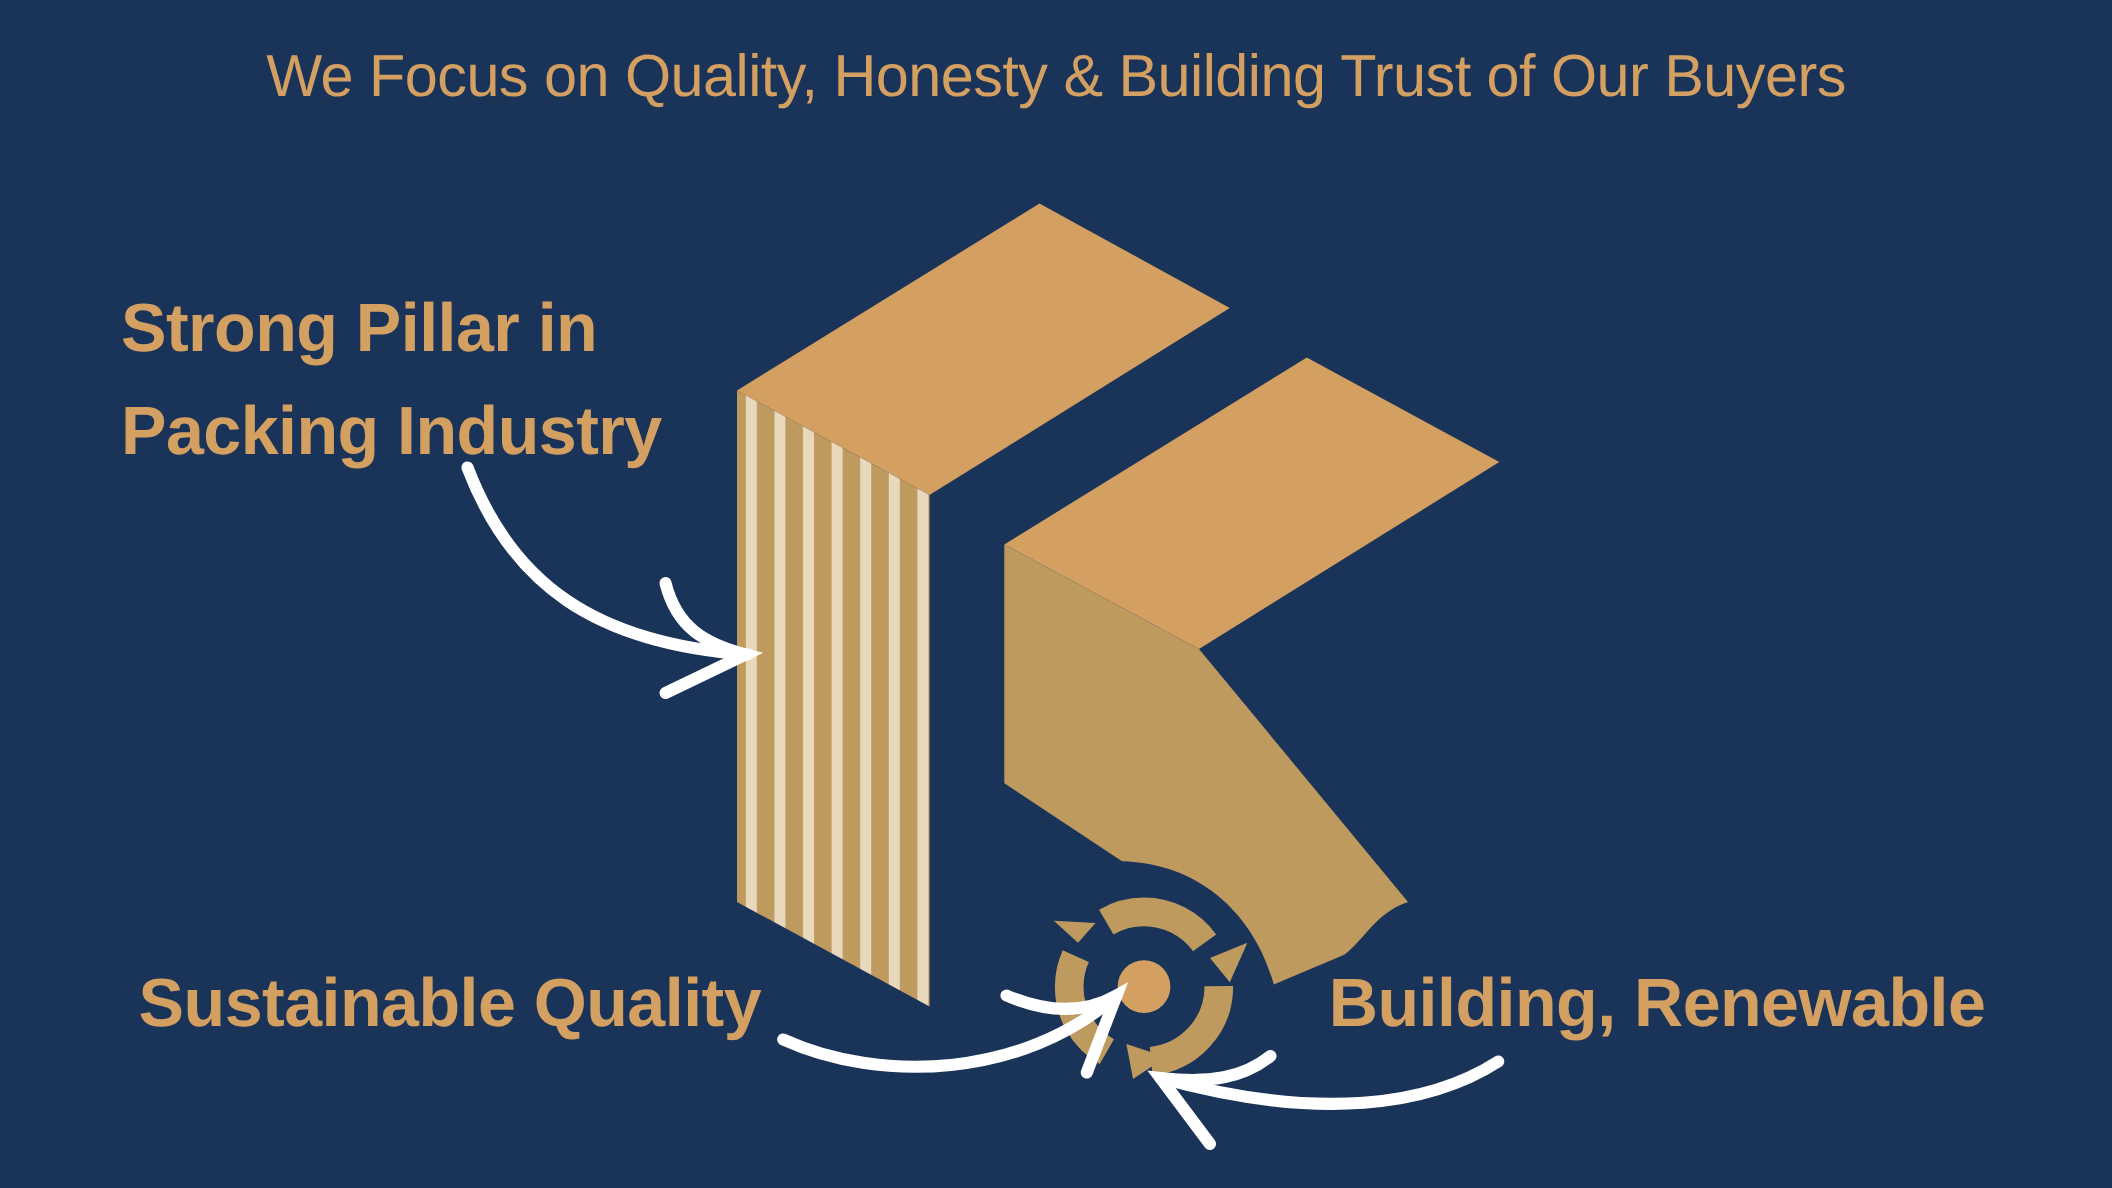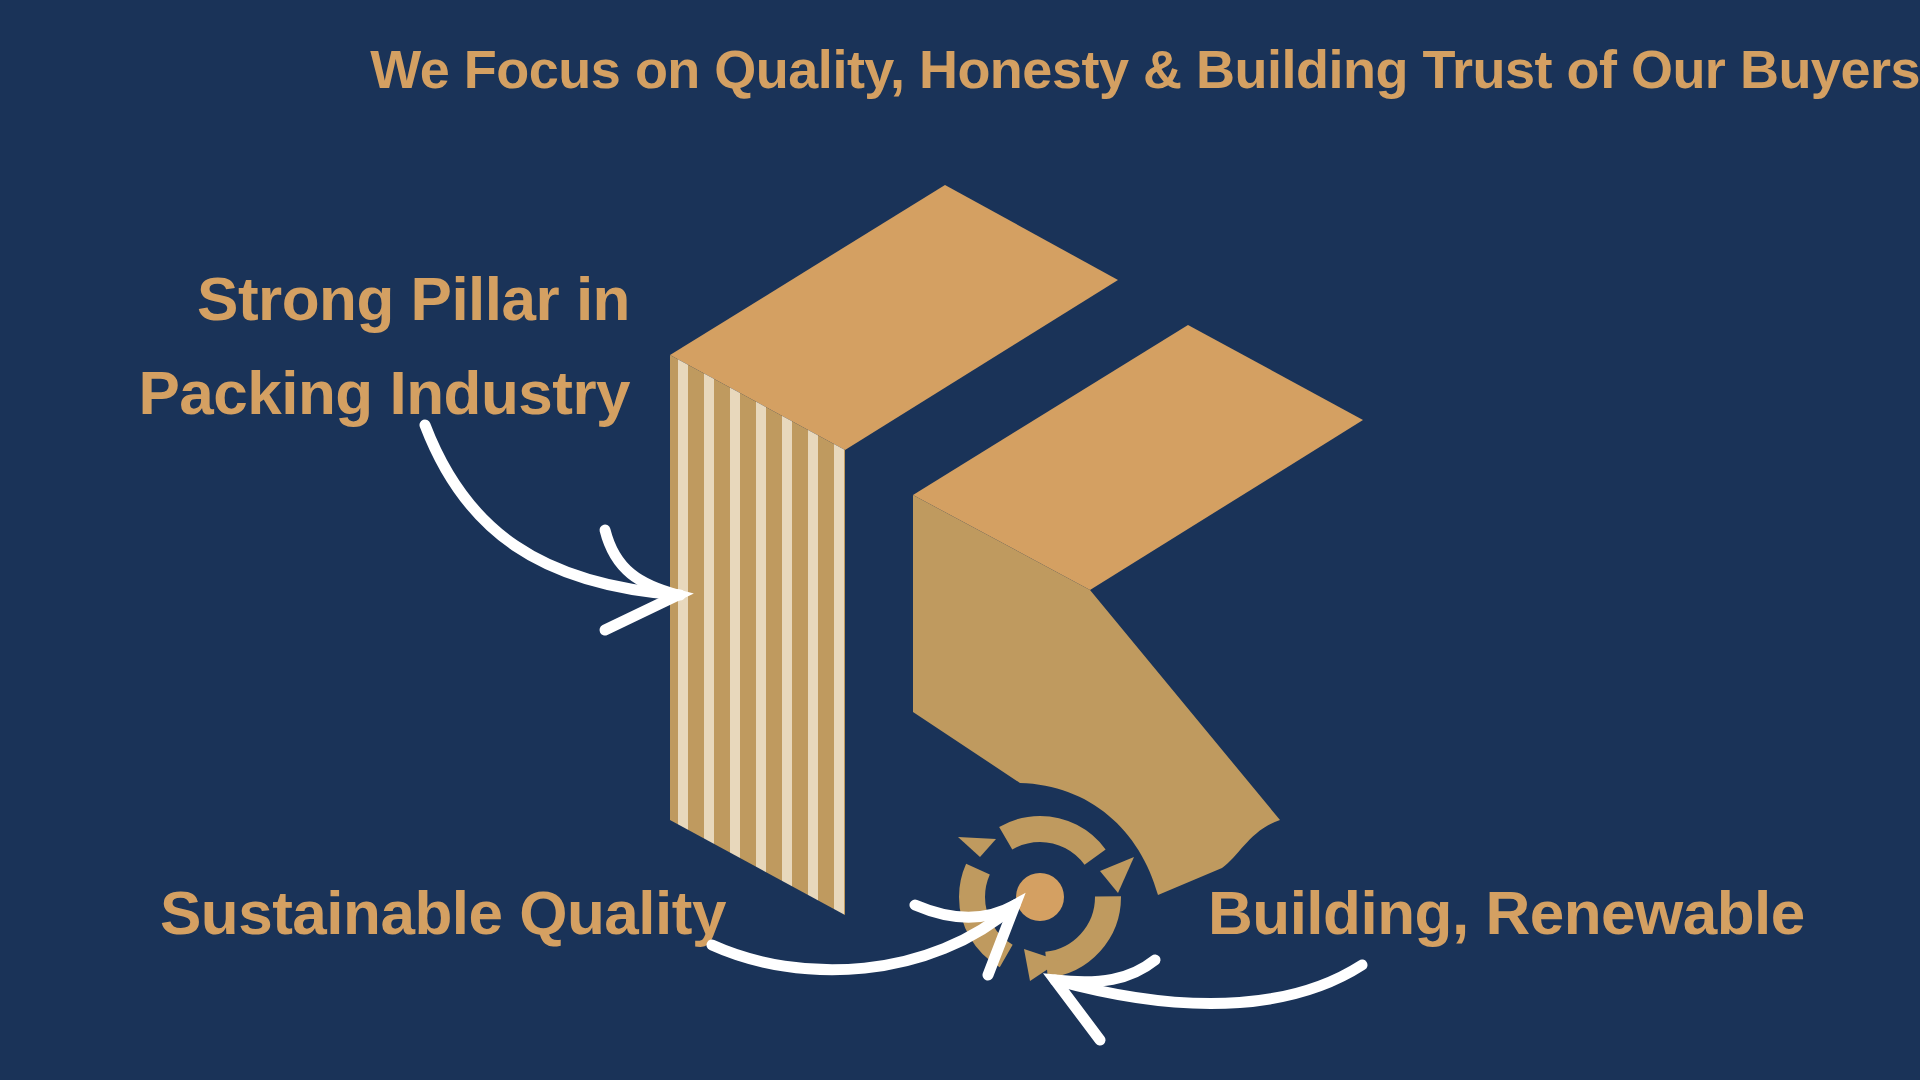--- a/index.html
+++ b/index.html
@@ -4,29 +4,29 @@
 <style>
   html, body { margin:0; padding:0; }
   body {
     width:1920px; height:1080px; overflow:hidden;
     background:#1a3358;
     font-family:"Liberation Sans", "DejaVu Sans", sans-serif;
     position:relative;
   }
   .title {
     position:absolute; left:0; right:0; top:38px;
-    text-align:right; color:#d4a062;
-    font-weight:bold; font-size:54px; letter-spacing:-0.5px;
+    text-align:center; color:#d4a062;
+    font-weight:normal; font-size:54px; letter-spacing:-0.5px;
   }
   .label {
     position:absolute; color:#d4a062; font-weight:bold;
     font-size:62px; line-height:94px; letter-spacing:-0.5px;
   }
-  .label-pillar { left:110px; top:252px; width:520px; text-align:right; }
-  .label-sust { left:126px; top:866px;margin-left:34px; }
+  .label-pillar { left:110px; top:252px; width:520px; text-align:left; }
+  .label-sust { left:126px; top:866px; }
   .label-recycle { left:1208px; top:866px; }
   svg.art { position:absolute; left:0; top:0; }
 </style>
 </head>
 <body>
 
 <div class="title">We Focus on Quality, Honesty &amp; Building Trust of Our Buyers</div>
 
 <div class="label label-pillar">
   <div>Strong Pillar in</div>

